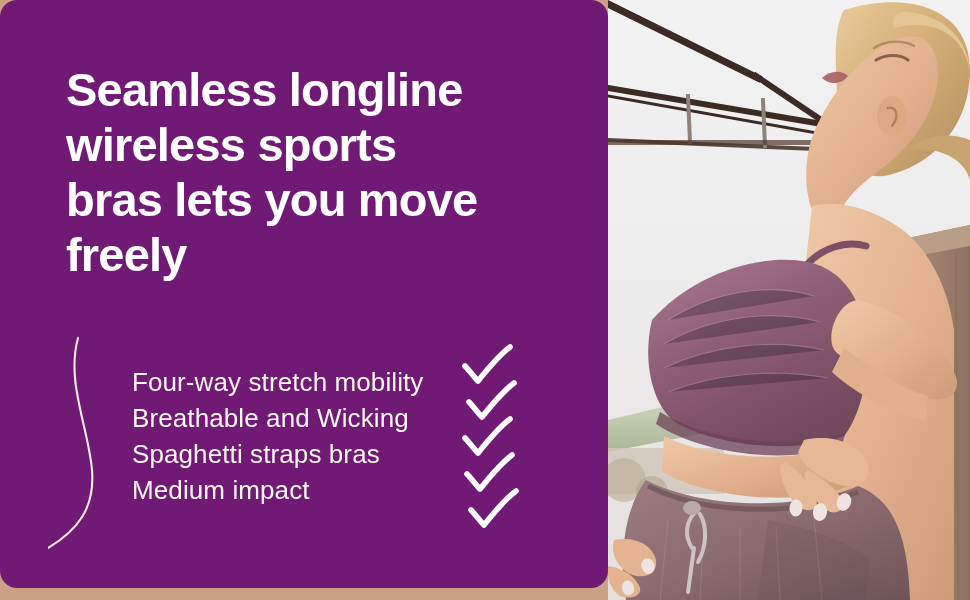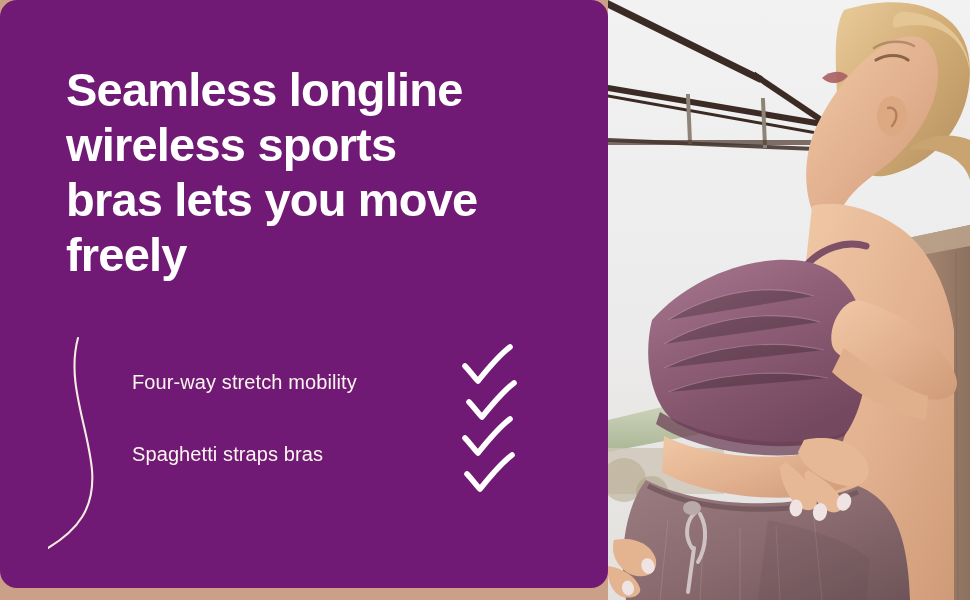--- a/index.html
+++ b/index.html
@@ -67,21 +67,21 @@
     position: relative;
     height: 36px;
     display: flex;
     align-items: center;
   }
 
   .feature-label {
     color: #fdf6f0;
     font-family: "Liberation Sans", sans-serif;
     font-weight: 400;
-    font-size: 20px;
+    font-size: 26px;
     line-height: 30px;
     letter-spacing: 0.1px;
     white-space: nowrap;
     margin-top: 24px;
   }
 
   .feature-check {
     position: absolute;
     width: 52px;
     height: 44px;
@@ -130,36 +130,45 @@
       <div class="feature-row">
         <span class="feature-label">Four-way stretch mobility</span>
         <span class="feature-check">
           <svg viewBox="0 0 52 44" xmlns="http://www.w3.org/2000/svg">
             <path d="M3 20 C 7 24, 12 31, 16 35 C 24 25, 36 10, 48 1" fill="none" stroke="#ffffff" stroke-width="5.6" stroke-linecap="round" stroke-linejoin="round"></path>
           </svg>
         </span>
       </div>
 
       <div class="feature-row">
+        <span class="feature-label">Breathable and Wicking</span>
         <span class="feature-check">
           <svg viewBox="0 0 52 44" xmlns="http://www.w3.org/2000/svg">
             <path d="M3 20 C 7 24, 12 31, 16 35 C 24 25, 36 10, 48 1" fill="none" stroke="#ffffff" stroke-width="5.6" stroke-linecap="round" stroke-linejoin="round"></path>
           </svg>
         </span>
       </div>
 
       <div class="feature-row">
         <span class="feature-label">Spaghetti straps bras</span>
         <span class="feature-check">
           <svg viewBox="0 0 52 44" xmlns="http://www.w3.org/2000/svg">
             <path d="M3 20 C 7 24, 12 31, 16 35 C 24 25, 36 10, 48 1" fill="none" stroke="#ffffff" stroke-width="5.6" stroke-linecap="round" stroke-linejoin="round"></path>
           </svg>
         </span>
       </div>
 
+      <div class="feature-row">
+        <span class="feature-label">Medium impact</span>
+        <span class="feature-check">
+          <svg viewBox="0 0 52 44" xmlns="http://www.w3.org/2000/svg">
+            <path d="M3 20 C 7 24, 12 31, 16 35 C 24 25, 36 10, 48 1" fill="none" stroke="#ffffff" stroke-width="5.6" stroke-linecap="round" stroke-linejoin="round"></path>
+          </svg>
+        </span>
+      </div>
 
       <div class="feature-row">
         <span class="feature-check">
           <svg viewBox="0 0 52 44" xmlns="http://www.w3.org/2000/svg">
             <path d="M3 20 C 7 24, 12 31, 16 35 C 24 25, 36 10, 48 1" fill="none" stroke="#ffffff" stroke-width="5.6" stroke-linecap="round" stroke-linejoin="round"></path>
           </svg>
         </span>
       </div>
 
     </div>

